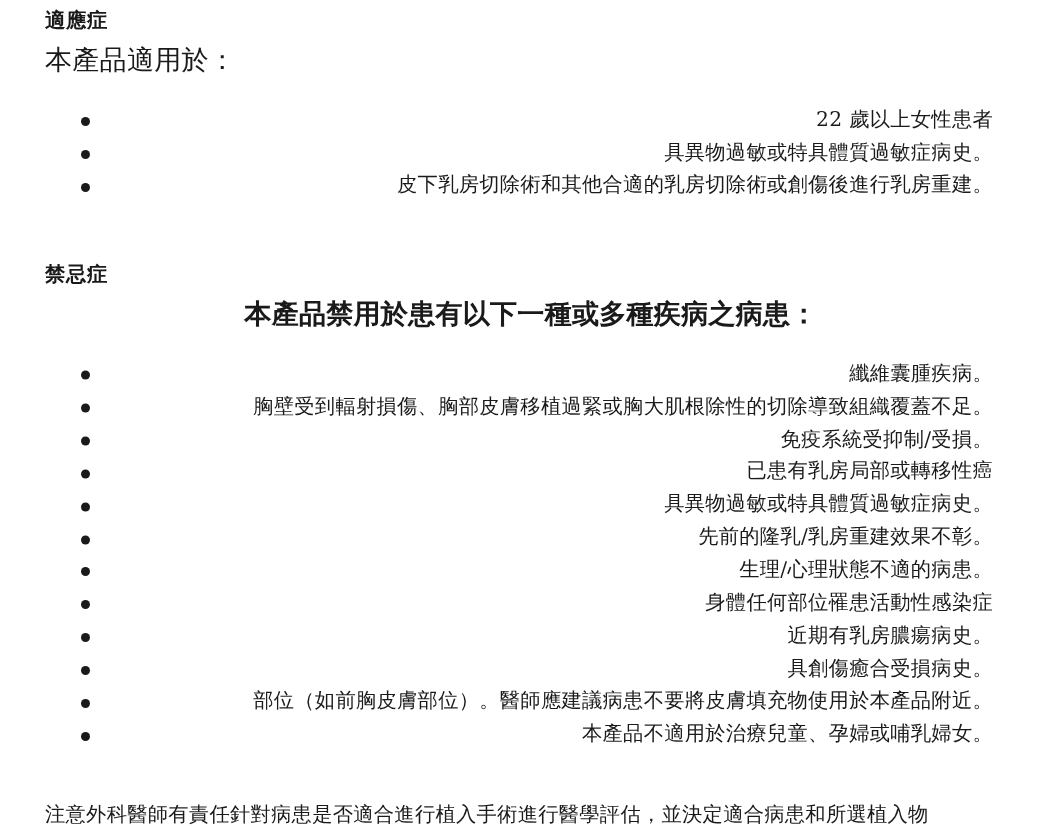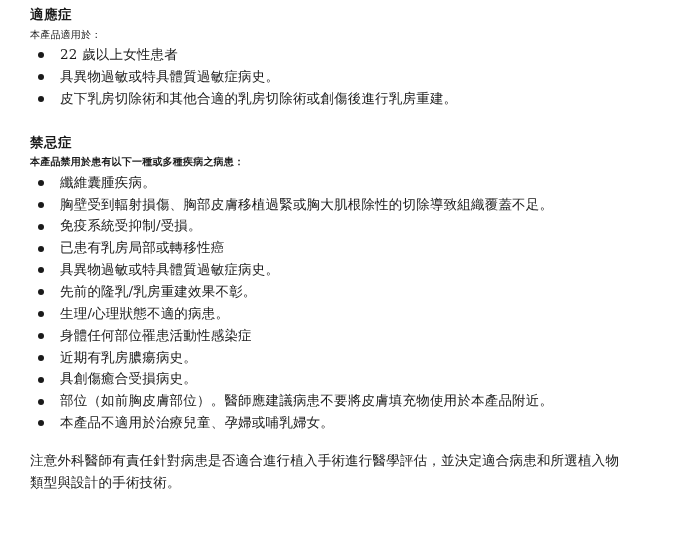--- a/index.html
+++ b/index.html
@@ -22,32 +22,34 @@
     box-sizing: border-box;
   }
   .section-title {
     font-size: 13.5px;
     font-weight: bold;
     letter-spacing: 0.5px;
     margin: 0 0 4px 0;
     line-height: 1.3;
   }
   .lead {
-    font-size: 10px;
+    font-size: 18px;
     line-height: 1.45;
     margin: 0 0 2px 0;
     letter-spacing: 0.2px;
   }
   .lead.bold {
     font-weight: bold;
+    text-align: center;
   }
   ul.bullets {
     list-style: none;
-    margin: 0;
+    margin: 16px;
     padding: 0;
+    text-align: right;
   }
   ul.bullets li {
     position: relative;
     font-size: 13.5px;
     line-height: 1.62;
     padding-left: 30px;
     letter-spacing: 0.2px;
     margin: 0;
   }
   ul.bullets li .dot {

